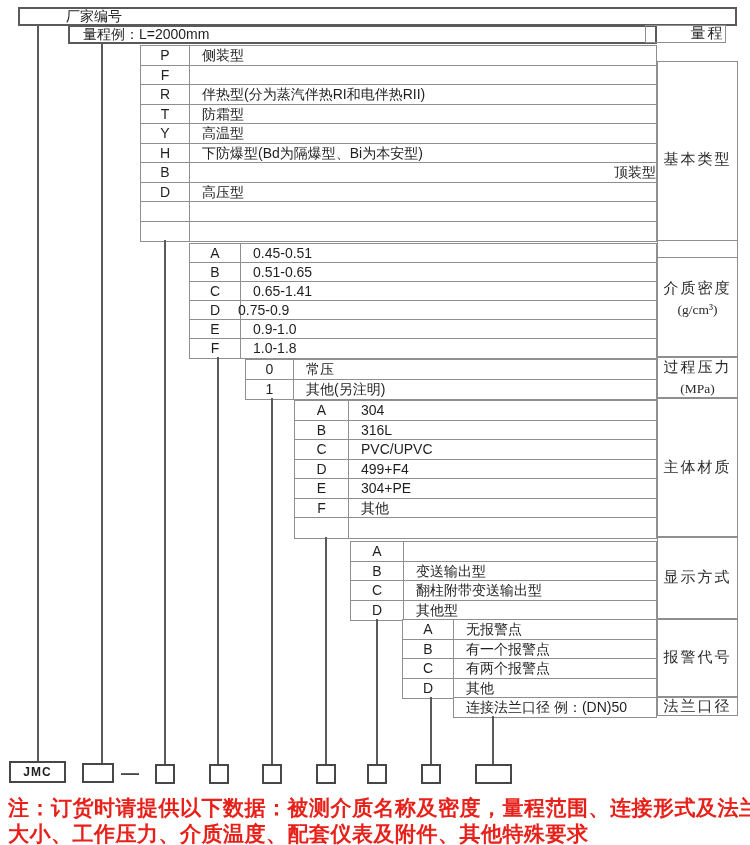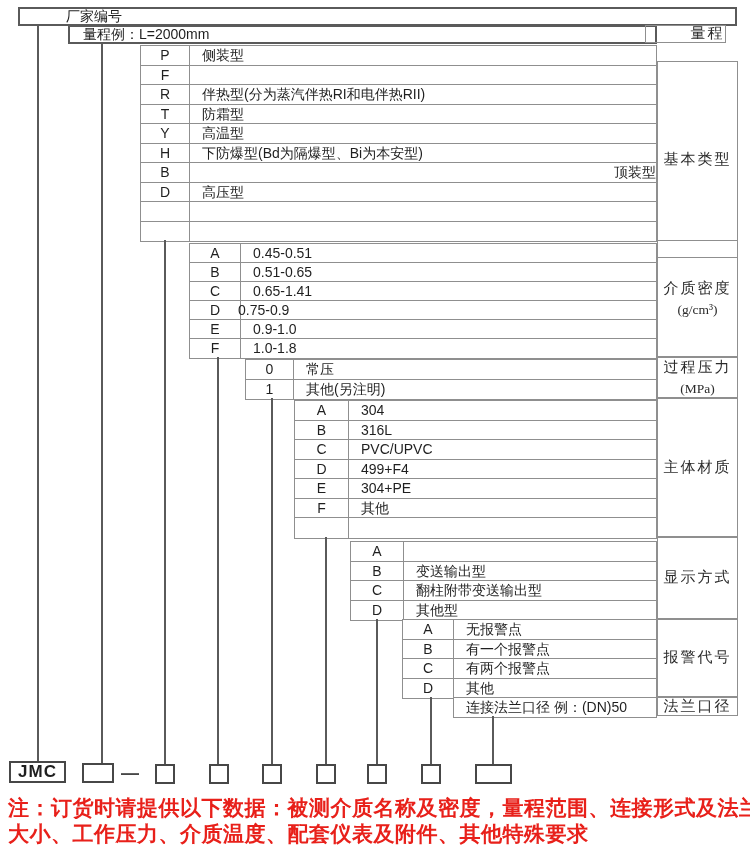--- a/index.html
+++ b/index.html
@@ -22,21 +22,21 @@
   
   .label-box{border:1px solid #8f8f8f;display:flex;flex-direction:column;align-items:center;
     justify-content:center;font-family:"Liberation Serif","DejaVu Serif",serif;
     color:#2b2b2b;font-size:15px;letter-spacing:2px;text-align:center;line-height:1.45;}
   .label-unit{font-size:13.5px;letter-spacing:0;}
   
   .conn{width:2px;background:#5a5a5a;}
   
   .code-box{border:2px solid #474747;background:#fff;}
   .model-box{border:2px solid #474747;background:#fff;display:flex;align-items:center;
-    justify-content:center;font-weight:bold;font-size:17px;letter-spacing:1px;}
+    justify-content:center;font-weight:bold;font-size:12px;letter-spacing:1px;}
   .dash{font-weight:bold;font-size:18px;color:#474747;text-align:center;line-height:22px;}
   .note-line{left:8px;width:740px;font-size:21px;font-weight:bold;line-height:26px;
     letter-spacing:0.5px;white-space:nowrap;}
 </style>
 </head>
 <body>
 
 <div id="stage">
 
   <div class="abs outer-box" style="left:18px;top:7px;width:719px;height:19px;">

